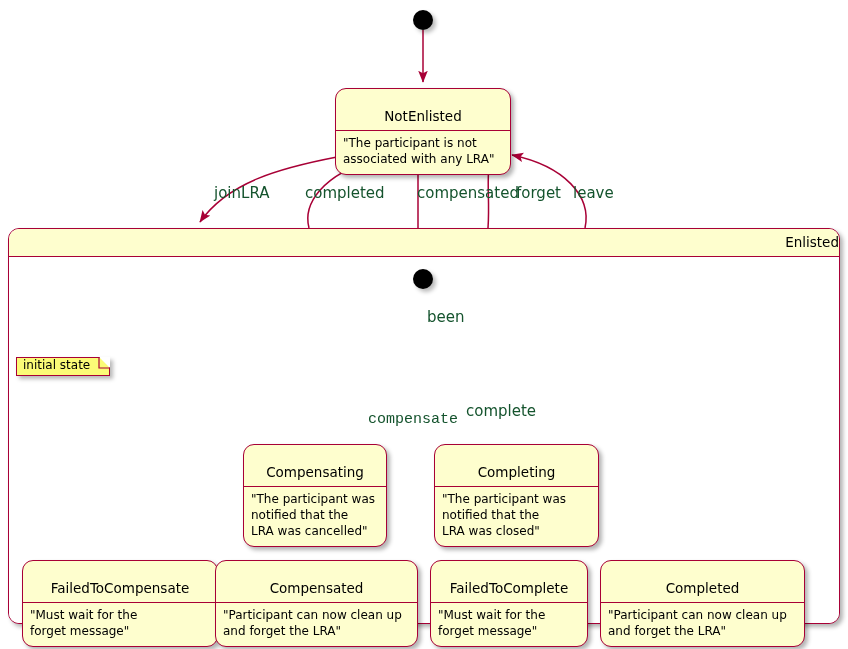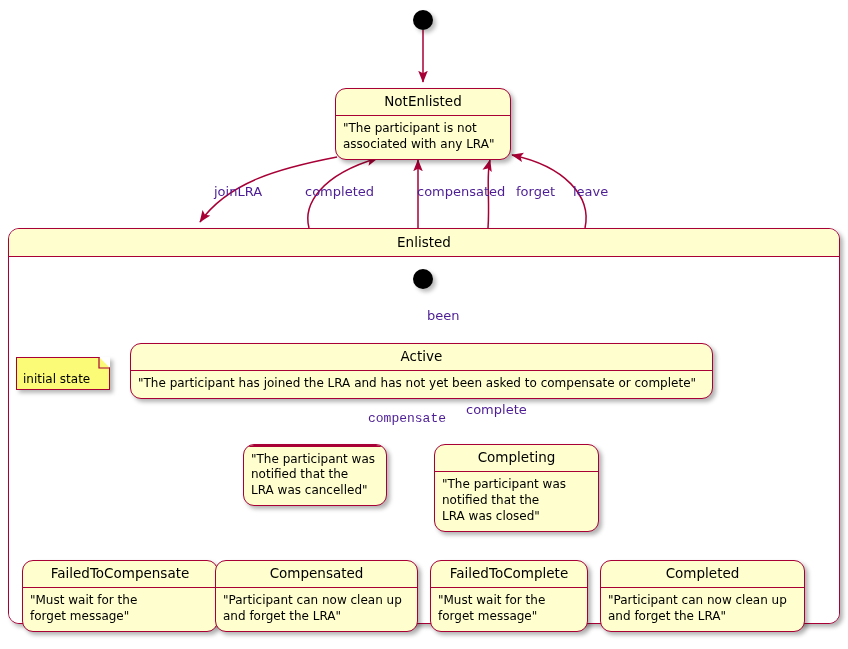--- a/index.html
+++ b/index.html
@@ -35,21 +35,21 @@
     border: 1.5px solid #A80036;
     border-radius: 11px;
     box-shadow: 3px 3px 4px rgba(0,0,0,0.30);
     overflow: hidden;
   }
   .state .title {
     text-align: center;
     color: #000000;
     font-size: 13.5px;
     line-height: 1.25;
-    padding: 4px 8px 5px 8px;
+    padding: 19px 8px 5px 8px;
     white-space: nowrap;
   }
   .state .divider {
     height: 1.5px;
     background: #A80036;
     width: 100%;
   }
   .state .body {
     color: #000000;
     font-size: 12px;
@@ -65,21 +65,21 @@
     box-sizing: border-box;
     background: #FFFFFF;
     border: 1.5px solid #A80036;
     border-radius: 11px;
     box-shadow: 3px 3px 4px rgba(0,0,0,0.30);
     overflow: hidden;
   }
   .composite .chead {
     background: #FEFECE;
     border-bottom: 1.5px solid #A80036;
-    text-align: center;
+    text-align: right;
     font-size: 13.5px;
     color: #000;
     padding: 5px 0 6px 0;
   }
   .composite .cbody {
     background: #FFFFFF;
     width: 100%;
     height: 100%;
   }
 
@@ -94,21 +94,21 @@
   }
 
   
   .note {
     position: absolute;
     box-sizing: border-box;
     background: #FBFB77;
     border: 1.2px solid #A80036;
     font-size: 12px;
     color: #000;
-    padding: 14px 16px 3px 6px;
+    padding: 0 16px 3px 6px;
     box-shadow: 3px 3px 4px rgba(0,0,0,0.28);
     white-space: nowrap;
   }
   .note .fold {
     position: absolute;
     right: -1px;
     top: -1px;
     width: 0;
     height: 0;
     border-left: 11px solid transparent;
@@ -119,22 +119,22 @@
     right: -1px;
     top: -1px;
     width: 15px;
     height: 15px;
     pointer-events: none;
   }
 
   
   .elabel {
     position: absolute;
-    font-size: 13px;
-    color: #4c1d95;
+    font-size: 15px;
+    color: #14532d;
     white-space: nowrap;
     background: transparent;
   }
 </style>
 </head>
 <body>
 
 <div id="canvas">
 
   <svg class="edges" viewBox="0 0 848 649" xmlns="http://www.w3.org/2000/svg">
@@ -184,35 +184,31 @@
 
   <div class="startnode" style="left:413px; top:269px;"></div>
 
   <div class="state" style="left:335px; top:88px; width:176px;">
     <div class="title">NotEnlisted</div>
     <div class="divider"></div>
     <div class="body">"The participant is not
 associated with any LRA"</div>
   </div>
 
-  <div class="state" style="left:130px; top:343px; width:583px;">
-    <div class="title">Active</div>
-    <div class="divider"></div>
-    <div class="body">"The participant has joined the LRA and has not yet been asked to compensate or complete"</div>
-  </div>
 
   <div class="note" style="left:16px; top:357px; width:94px;">
     <span>initial state</span>
     <span class="fold"></span>
     <svg class="foldline" viewBox="0 0 15 15" xmlns="http://www.w3.org/2000/svg">
       <path d="M4,0 L4,11 L15,11" fill="none" stroke="#A80036" stroke-width="1.2"></path>
     </svg>
   </div>
 
   <div class="state" style="left:243px; top:444px; width:144px;">
+    <div class="title">Compensating</div>
     <div class="divider"></div>
     <div class="body">"The participant was
 notified that the
 LRA was cancelled"</div>
   </div>
 
   <div class="state" style="left:434px; top:444px; width:165px;">
     <div class="title">Completing</div>
     <div class="divider"></div>
     <div class="body">"The participant was

